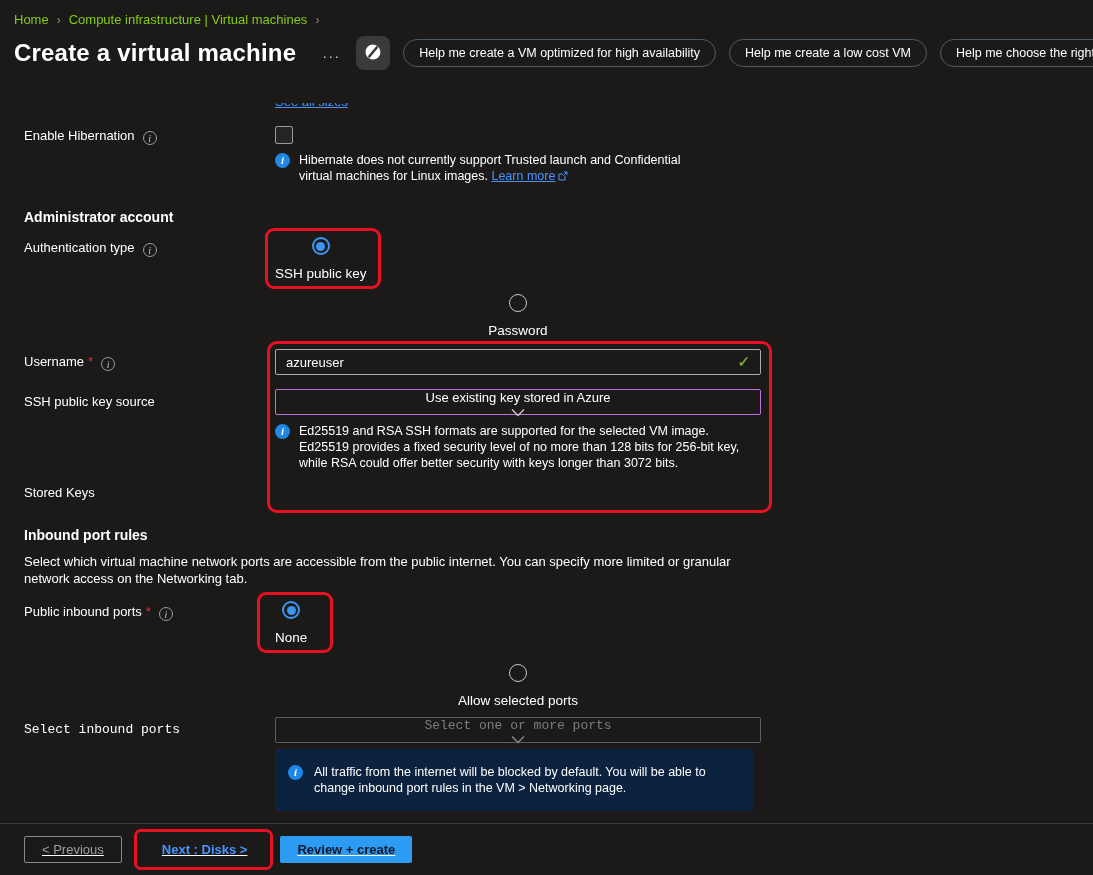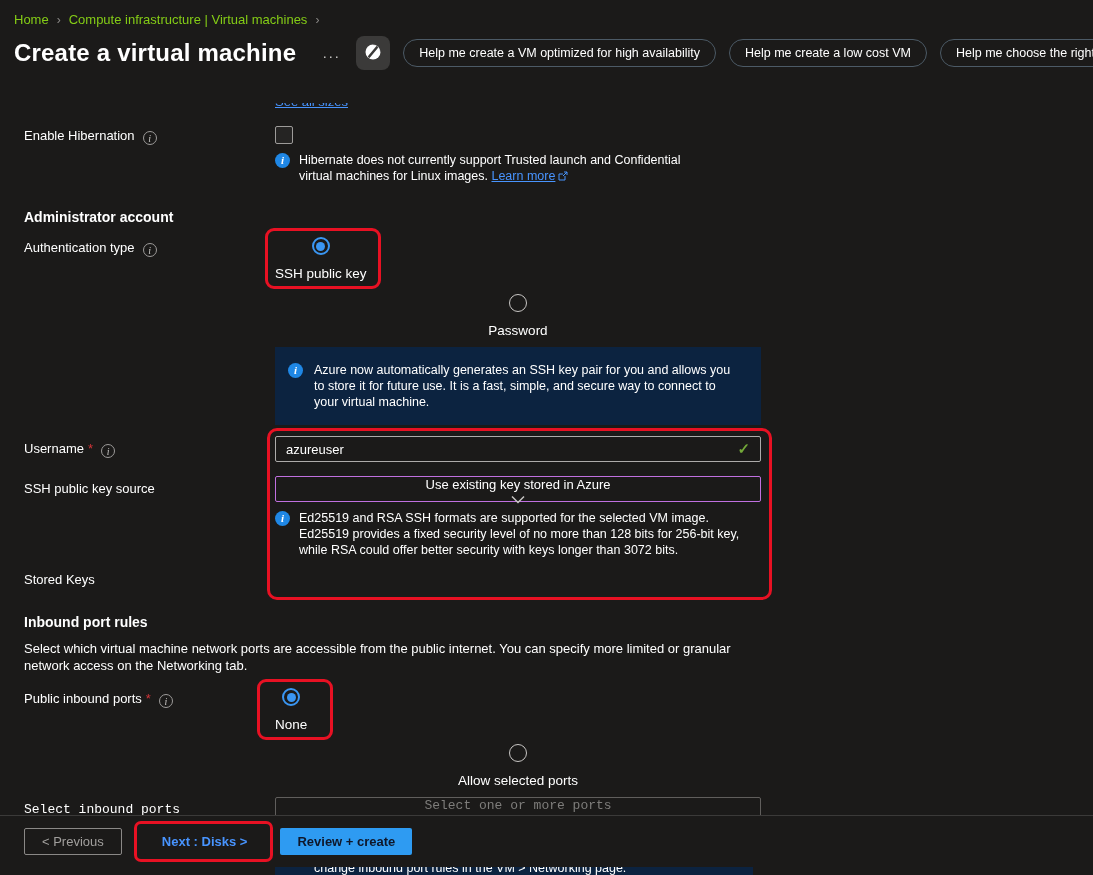--- a/index.html
+++ b/index.html
@@ -69,22 +69,22 @@
   .ann::after { content:""; position:absolute; border:3px solid #e81123; border-radius:9px;
                 pointer-events:none; }
   .ann-ssh::after { inset:-9px -14px -8px -10px; }
   .ann-none::after { inset:-9px -26px -8px -18px; }
   .ann-next::after { inset:-7px -8px; border-radius:7px; }
   .fields-group { position:relative; }
   .fields-group::after { content:""; position:absolute; left:267px; top:-8px; width:499px;
                          height:calc(100% + 15px); border:3px solid #e81123; border-radius:10px;
                          pointer-events:none; }
   
-  .footer { position:absolute; left:0; right:0; bottom:8px; height:52px; background:#1b1a19;
-            border-top:1px solid #3b3a39; padding:12px 0 0 24px; display:flex; align-items:flex-start; }
+  .footer { position:absolute; left:0; right:0; bottom:0; height:52px; background:#1b1a19;
+            border-top:1px solid #3b3a39; padding:12px 0 0 24px; display:flex; align-items:flex-start;text-decoration:underline; }
   .btn { height:27px; font-size:13px; border-radius:2px; display:inline-flex; align-items:center;
          padding:0 17px; cursor:pointer; font-family:"Liberation Sans",sans-serif; }
   .btn-prev { border:1px solid #8a8886; color:#a19f9d; background:transparent; }
   .btn-next { border:1px solid #1b1a19; color:#4894fe; background:#1b1a19; font-weight:bold; margin-left:2px; }
   .btn-review { border:none; background:#2e9bf2; color:#0f172a; font-weight:bold; margin-left:15px; }
   .gap20 { width:20px; flex:none; }
 </style>
 </head>
 <body>
 
@@ -152,29 +152,20 @@
           <span>SSH public key</span>
         </div>
       </div>
       <div class="opt" style="margin-top:13px;">
         <span class="radio"></span>
         <span>Password</span>
       </div>
     </div>
   </div>
 
-  <div class="row" style="margin-top:9px;">
-    <div class="lbl"></div>
-    <div class="ctrl">
-      <div class="ibox">
-        <span class="binf"></span>
-        <span style="width:420px;">Azure now automatically generates an SSH key pair for you and allows you to store it for future use. It is a fast, simple, and secure way to connect to your virtual machine.</span>
-      </div>
-    </div>
-  </div>
 
   <div class="fields-group">
 
     <div class="row" style="margin-top:11px;">
       <div class="lbl">
         <span class="req">Username</span><span class="inf"></span>
       </div>
       <div class="ctrl">
         <div class="tb">
           <span>azureuser</span>
@@ -221,21 +212,21 @@
     <div class="lbl" style="padding-top:3px;">
       <span class="req">Public inbound ports</span><span class="inf"></span>
     </div>
     <div class="ctrl">
       <div class="ann ann-none">
         <div class="opt">
           <span class="radio sel"></span>
           <span>None</span>
         </div>
       </div>
-      <div class="opt" style="margin-top:12px;">
+      <div class="opt" style="margin-top:19px;">
         <span class="radio"></span>
         <span>Allow selected ports</span>
       </div>
     </div>
   </div>
 
   <div class="row" style="margin-top:9px;font-family:Liberation Mono, monospace;">
     <div class="lbl">
       <span>Select inbound ports</span>
     </div>

